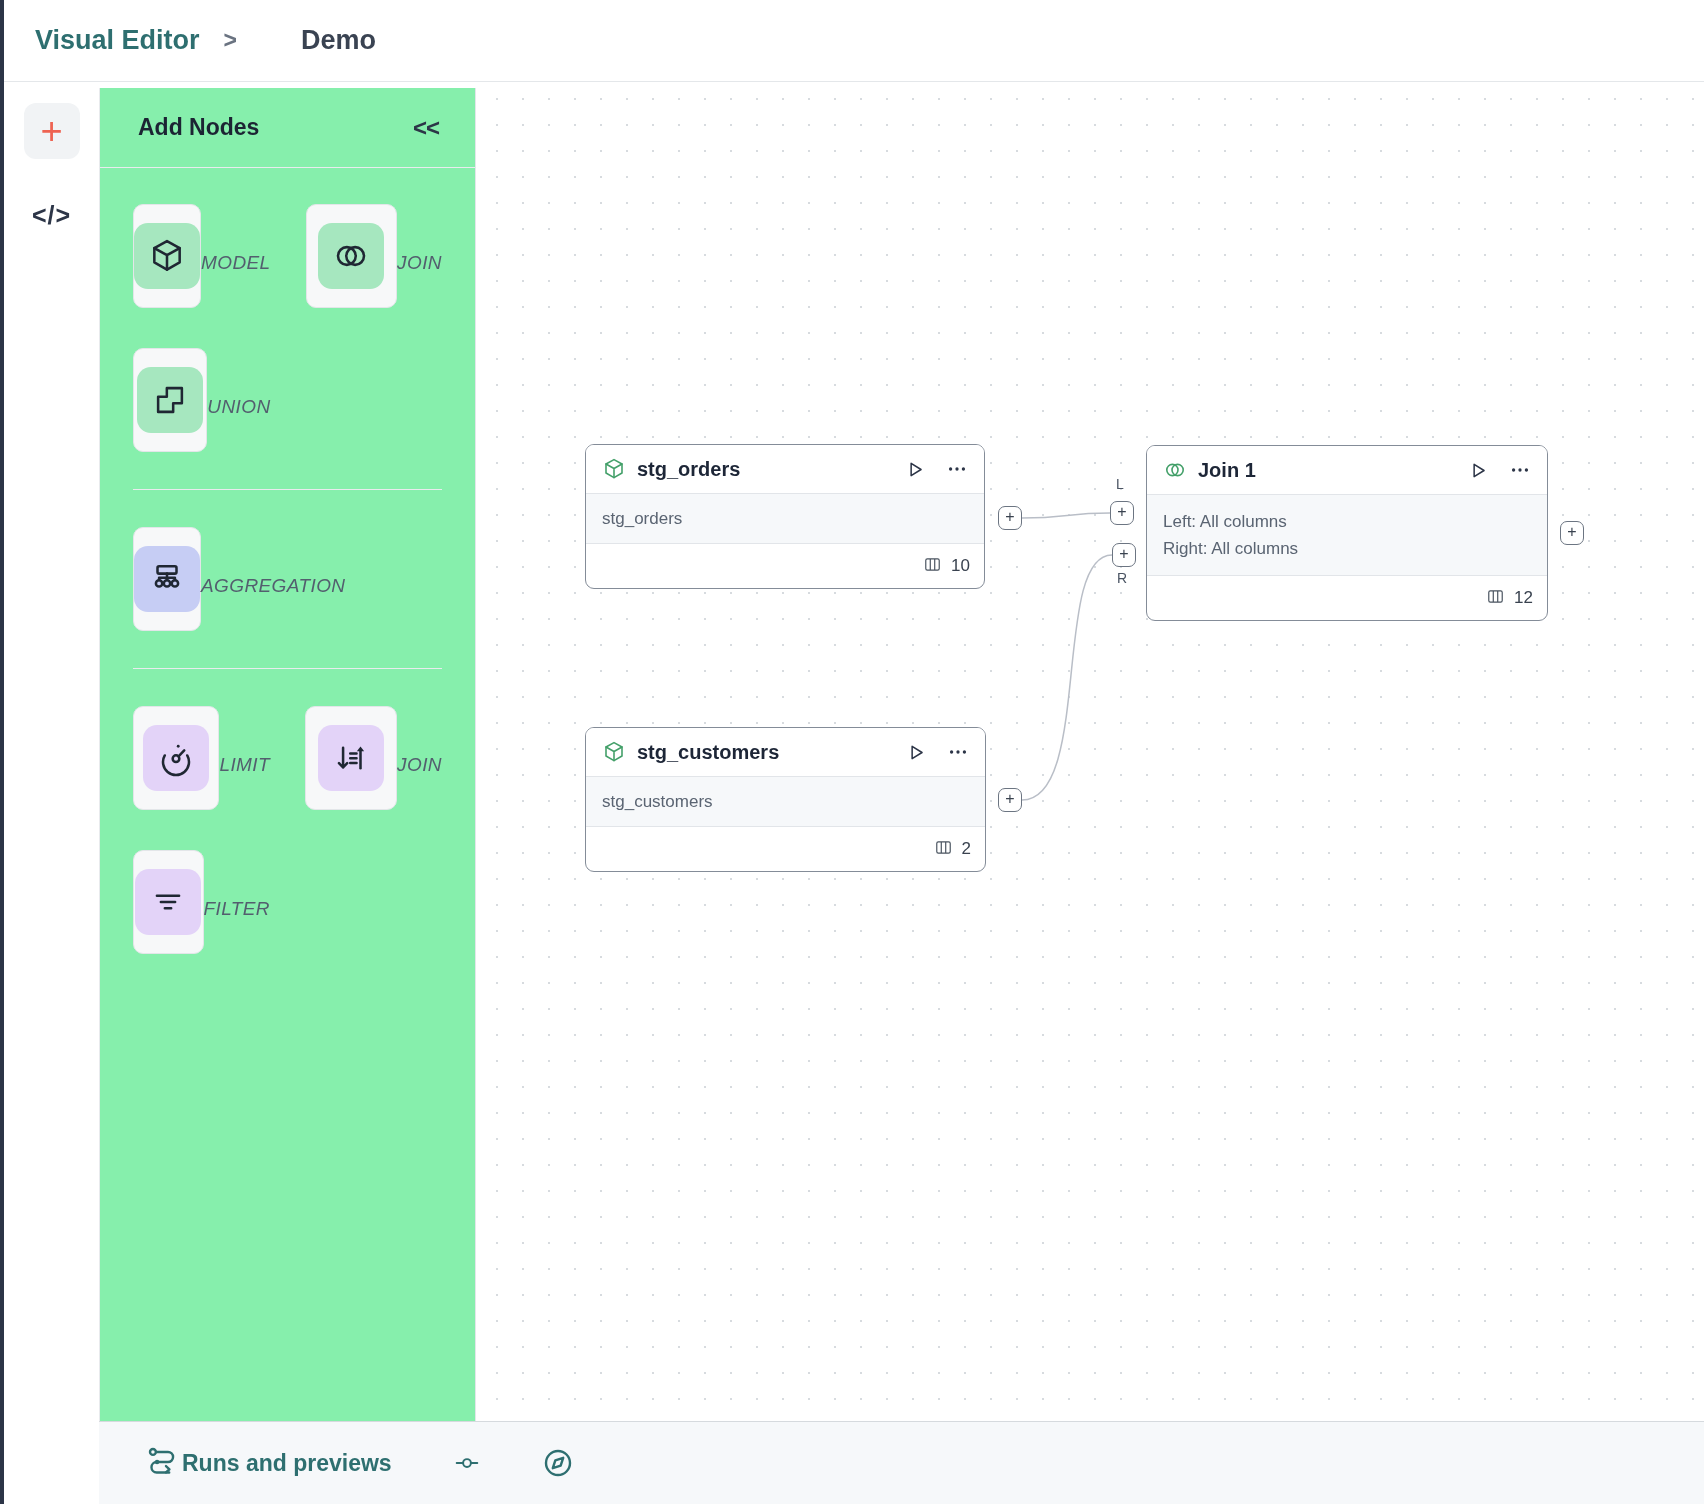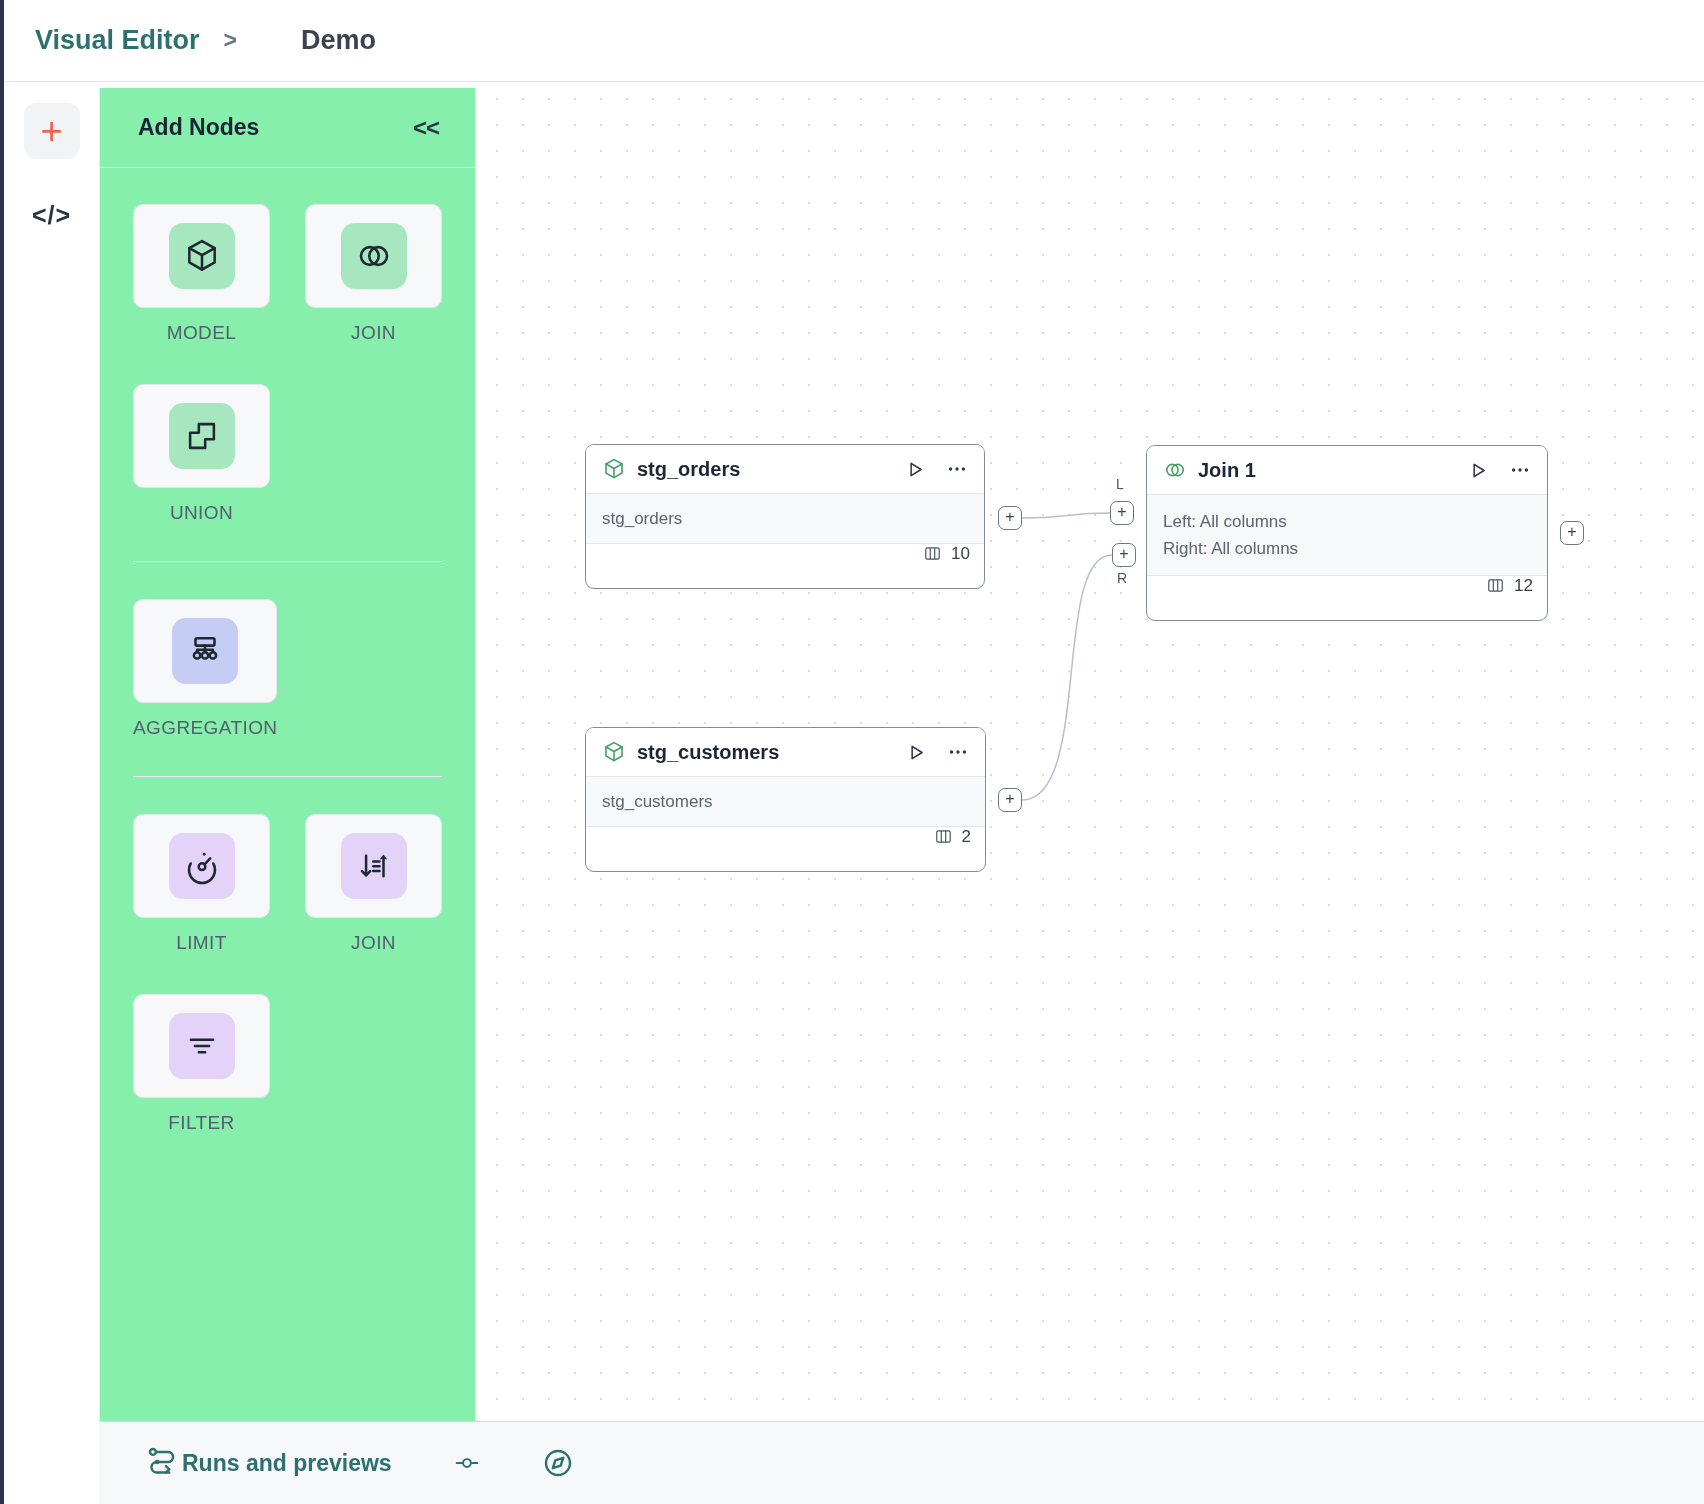--- a/index.html
+++ b/index.html
@@ -26,21 +26,21 @@
 
   
   .panel{position:absolute;left:99px;top:88px;width:377px;height:1338px;background:#86efac;
     border-left:1px solid #e8eaed;border-right:1px solid #e3e6ea;box-sizing:border-box;z-index:10;}
   .panel-header{height:79px;border-bottom:1px solid #e9ebee;display:flex;align-items:center;
     justify-content:space-between;padding:0 36px 0 38px;}
   .panel-title{font-size:23px;font-weight:700;color:#1c2433;}
   .collapse-btn{font-size:24px;color:#2c3547;font-weight:600;letter-spacing:-1px;cursor:pointer;}
   .tiles-wrap{padding:36px 33px 0 33px;}
   .tile-grid{display:grid;grid-template-columns:1fr 1fr;column-gap:35px;}
-  .tile{display:flex;flex-direction:column;align-items:center;margin-bottom:40px;cursor:grab;}
+  .tile{display:flex;flex-direction:row;align-items:center;margin-bottom:40px;cursor:grab;font-style:italic;}
   .tile-card{width:100%;height:104px;background:#f7f8f9;border:1px solid #e3e6e9;border-radius:10px;
     display:flex;align-items:center;justify-content:center;box-sizing:border-box;}
   .chip{width:66px;height:66px;border-radius:14px;display:flex;align-items:center;justify-content:center;}
   .chip svg{width:38px;height:38px;stroke:#1f2733;fill:none;stroke-width:1.6;stroke-linecap:round;stroke-linejoin:round;}
   .chip-green{background:#a6e7bf;}
   .chip-peri{background:#c6cdf4;}
   .chip-purple{background:#e3d3f8;}
   .tile-label{margin-top:14px;font-size:19px;color:#535e6e;letter-spacing:.4px;line-height:22px;}
   .group-divider{height:1px;background:#e9ebee;margin:-3px 0 37px 0;}
 
@@ -58,21 +58,21 @@
   .node-type-icon svg{width:24px;height:24px;stroke:#44a06a;fill:none;stroke-width:1.6;stroke-linecap:round;stroke-linejoin:round;}
   .node-title{font-size:20px;font-weight:600;color:#1d2637;white-space:nowrap;}
   .node-spacer{flex:1;}
   .play-btn svg{width:23px;height:23px;stroke:#2c3547;fill:none;stroke-width:1.6;stroke-linejoin:round;}
   .play-btn{margin-right:20px;cursor:pointer;display:flex;}
   .dots-btn{cursor:pointer;display:flex;}
   .dots-btn svg{width:22px;height:22px;fill:#2c3547;}
   .node-body{background:#f6f8fa;border-top:1px solid #e2e5e9;border-bottom:1px solid #e2e5e9;flex:1;
     display:flex;flex-direction:column;justify-content:center;padding:0 16px;gap:7px;}
   .node-body .body-line{font-size:17px;color:#5a6472;line-height:20px;}
-  .node-footer{height:44px;display:flex;align-items:flex-start;justify-content:flex-end;gap:9px;padding:0 14px;flex:0 0 auto;}
+  .node-footer{height:44px;display:flex;align-items:center;justify-content:flex-end;gap:9px;padding:0 14px;flex:0 0 auto;}
   .cols-icon svg{width:19px;height:19px;stroke:#49535f;fill:none;stroke-width:1.5;}
   .col-count{font-size:17px;color:#39424f;}
 
   .handle{position:absolute;width:24px;height:24px;background:#fff;border:1.5px solid #6c7582;border-radius:7px;
     box-sizing:border-box;display:flex;align-items:center;justify-content:center;
     font-size:16px;color:#39424f;line-height:1;z-index:8;cursor:crosshair;padding-bottom:2px;}
   .port-label{position:absolute;font-size:14px;color:#4a5463;z-index:8;}
 
   
   .bottom-bar{position:absolute;left:99px;top:1421px;width:1605px;height:83px;background:#f6f8fa;

